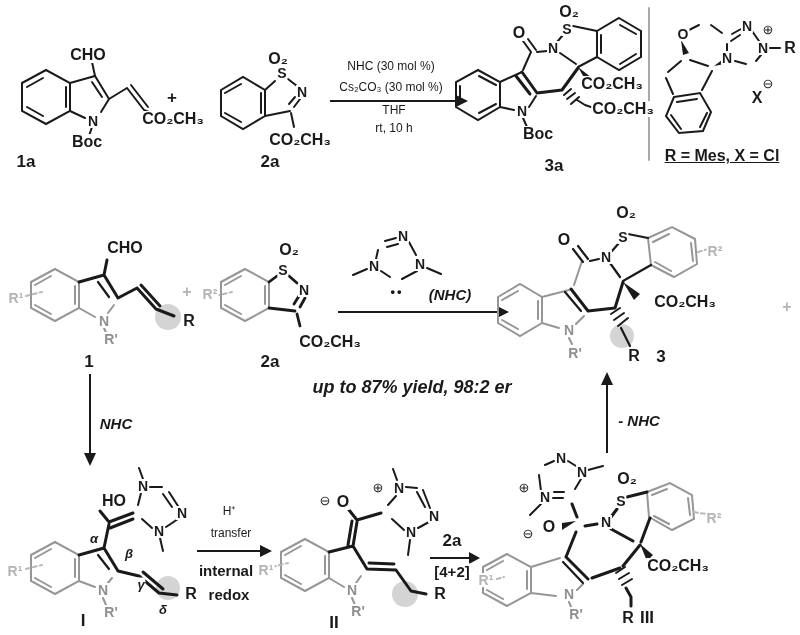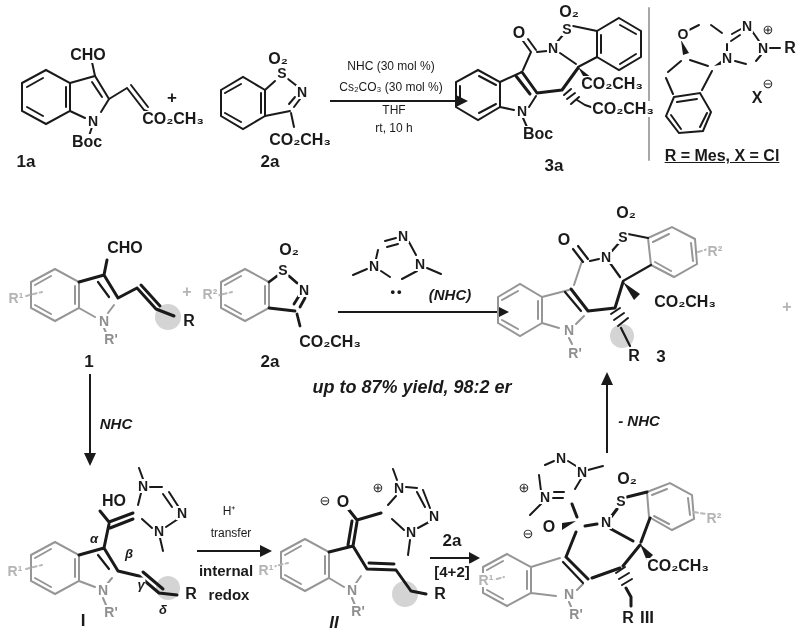--- a/index.html
+++ b/index.html
@@ -244,21 +244,21 @@
     <span class="lbl ch" style="left: 325px; top: 500px;">⊖</span>
     <span class="lbl f" style="left: 343px; top: 502px;">O</span>
     <span class="lbl ch" style="left: 378px; top: 487px;">⊕</span>
     <span class="lbl a" style="left: 399px; top: 488px;">N</span>
     <span class="lbl a" style="left: 434px; top: 516px;">N</span>
     <span class="lbl a" style="left: 411px; top: 532px;">N</span>
     <span class="lbl sg" style="left: 266px; top: 570px;">R¹</span>
     <span class="lbl ag" style="left: 352px; top: 590px;">N</span>
     <span class="lbl ag" style="left: 358px; top: 611px;">R'</span>
     <span class="lbl f" style="left: 440px; top: 594px;">R</span>
-    <span class="lbl cp" style="left: 334px; top: 622px; font-style: italic;">II</span>
+    <span class="lbl cp" style="left: 334px; top: 622px;">II</span>
     <span class="lbl cp" style="left: 452px; top: 540px;">2a</span>
     <span class="lbl cb" style="left: 452px; top: 571px;">[4+2]</span>
     <span class="lbl ch" style="left: 524px; top: 487px;">⊕</span>
     <span class="lbl a" style="left: 561px; top: 458px;">N</span>
     <span class="lbl a" style="left: 582px; top: 472px;">N</span>
     <span class="lbl a" style="left: 545px; top: 497px;">N</span>
     <span class="lbl ch" style="left: 528px; top: 533px;">⊖</span>
     <span class="lbl f" style="left: 549px; top: 527px;">O</span>
     <span class="lbl f" style="left: 627px; top: 479px;">O₂</span>
     <span class="lbl a" style="left: 621px; top: 501px;">S</span>

